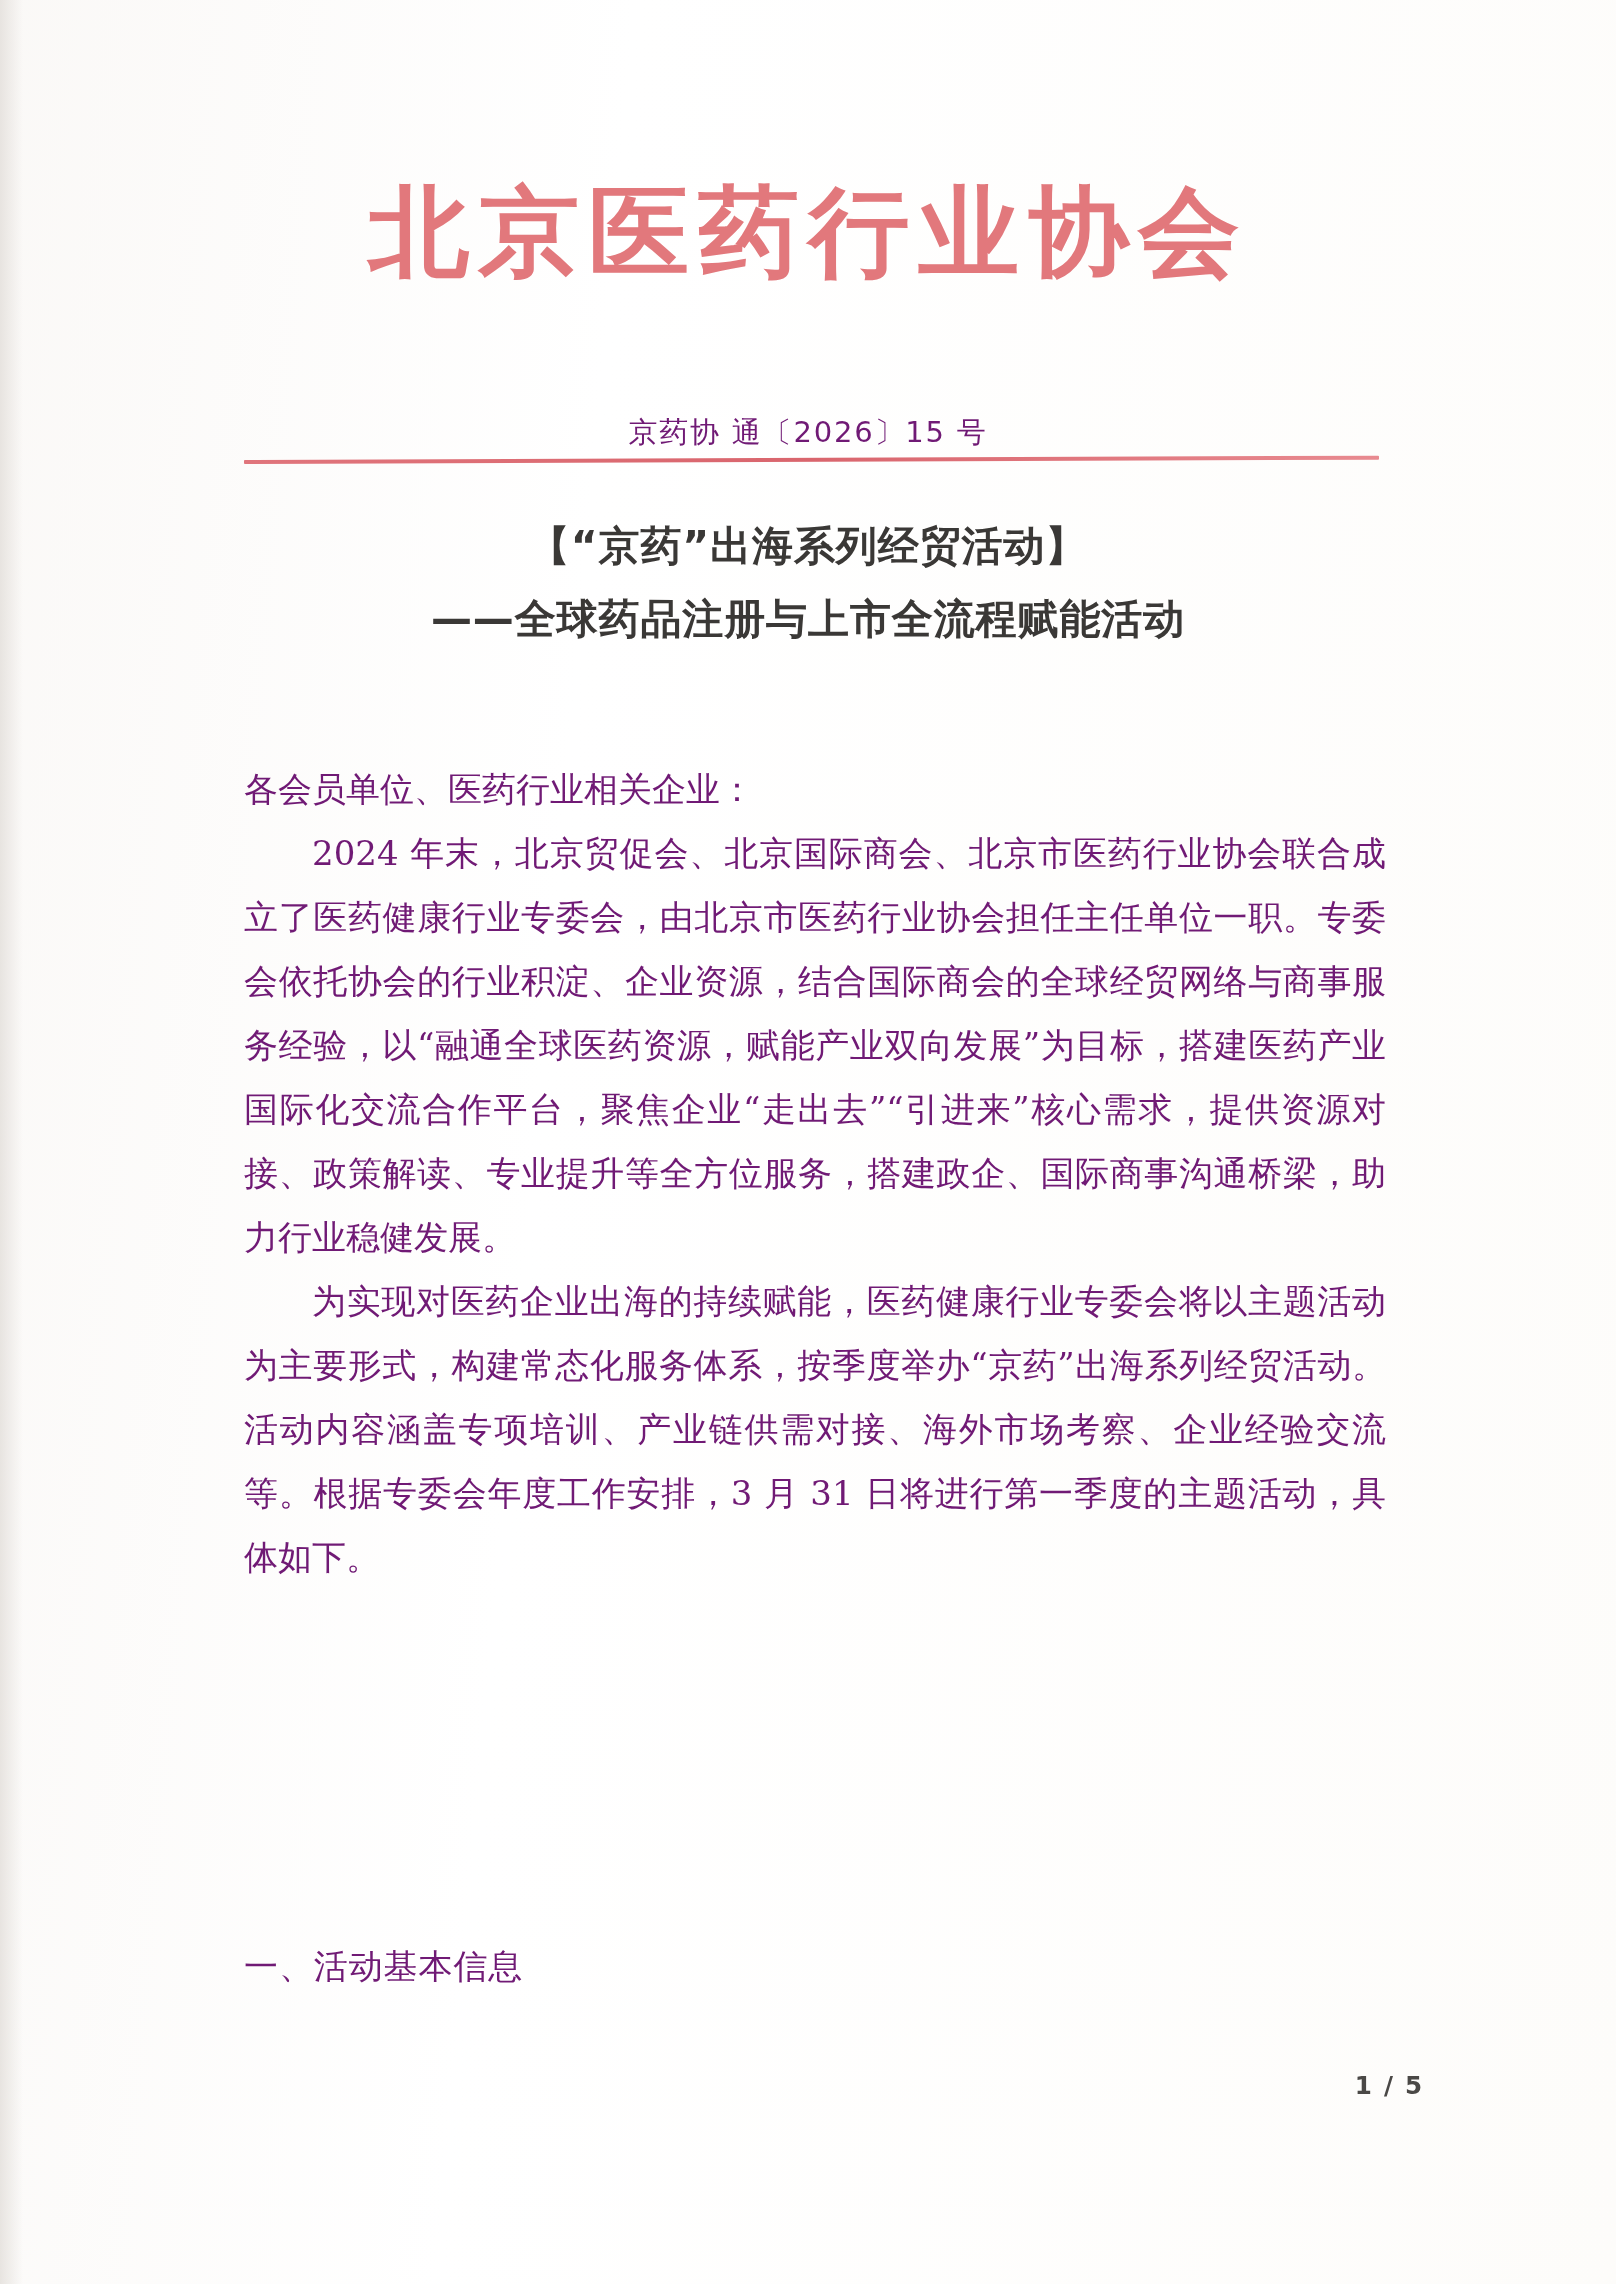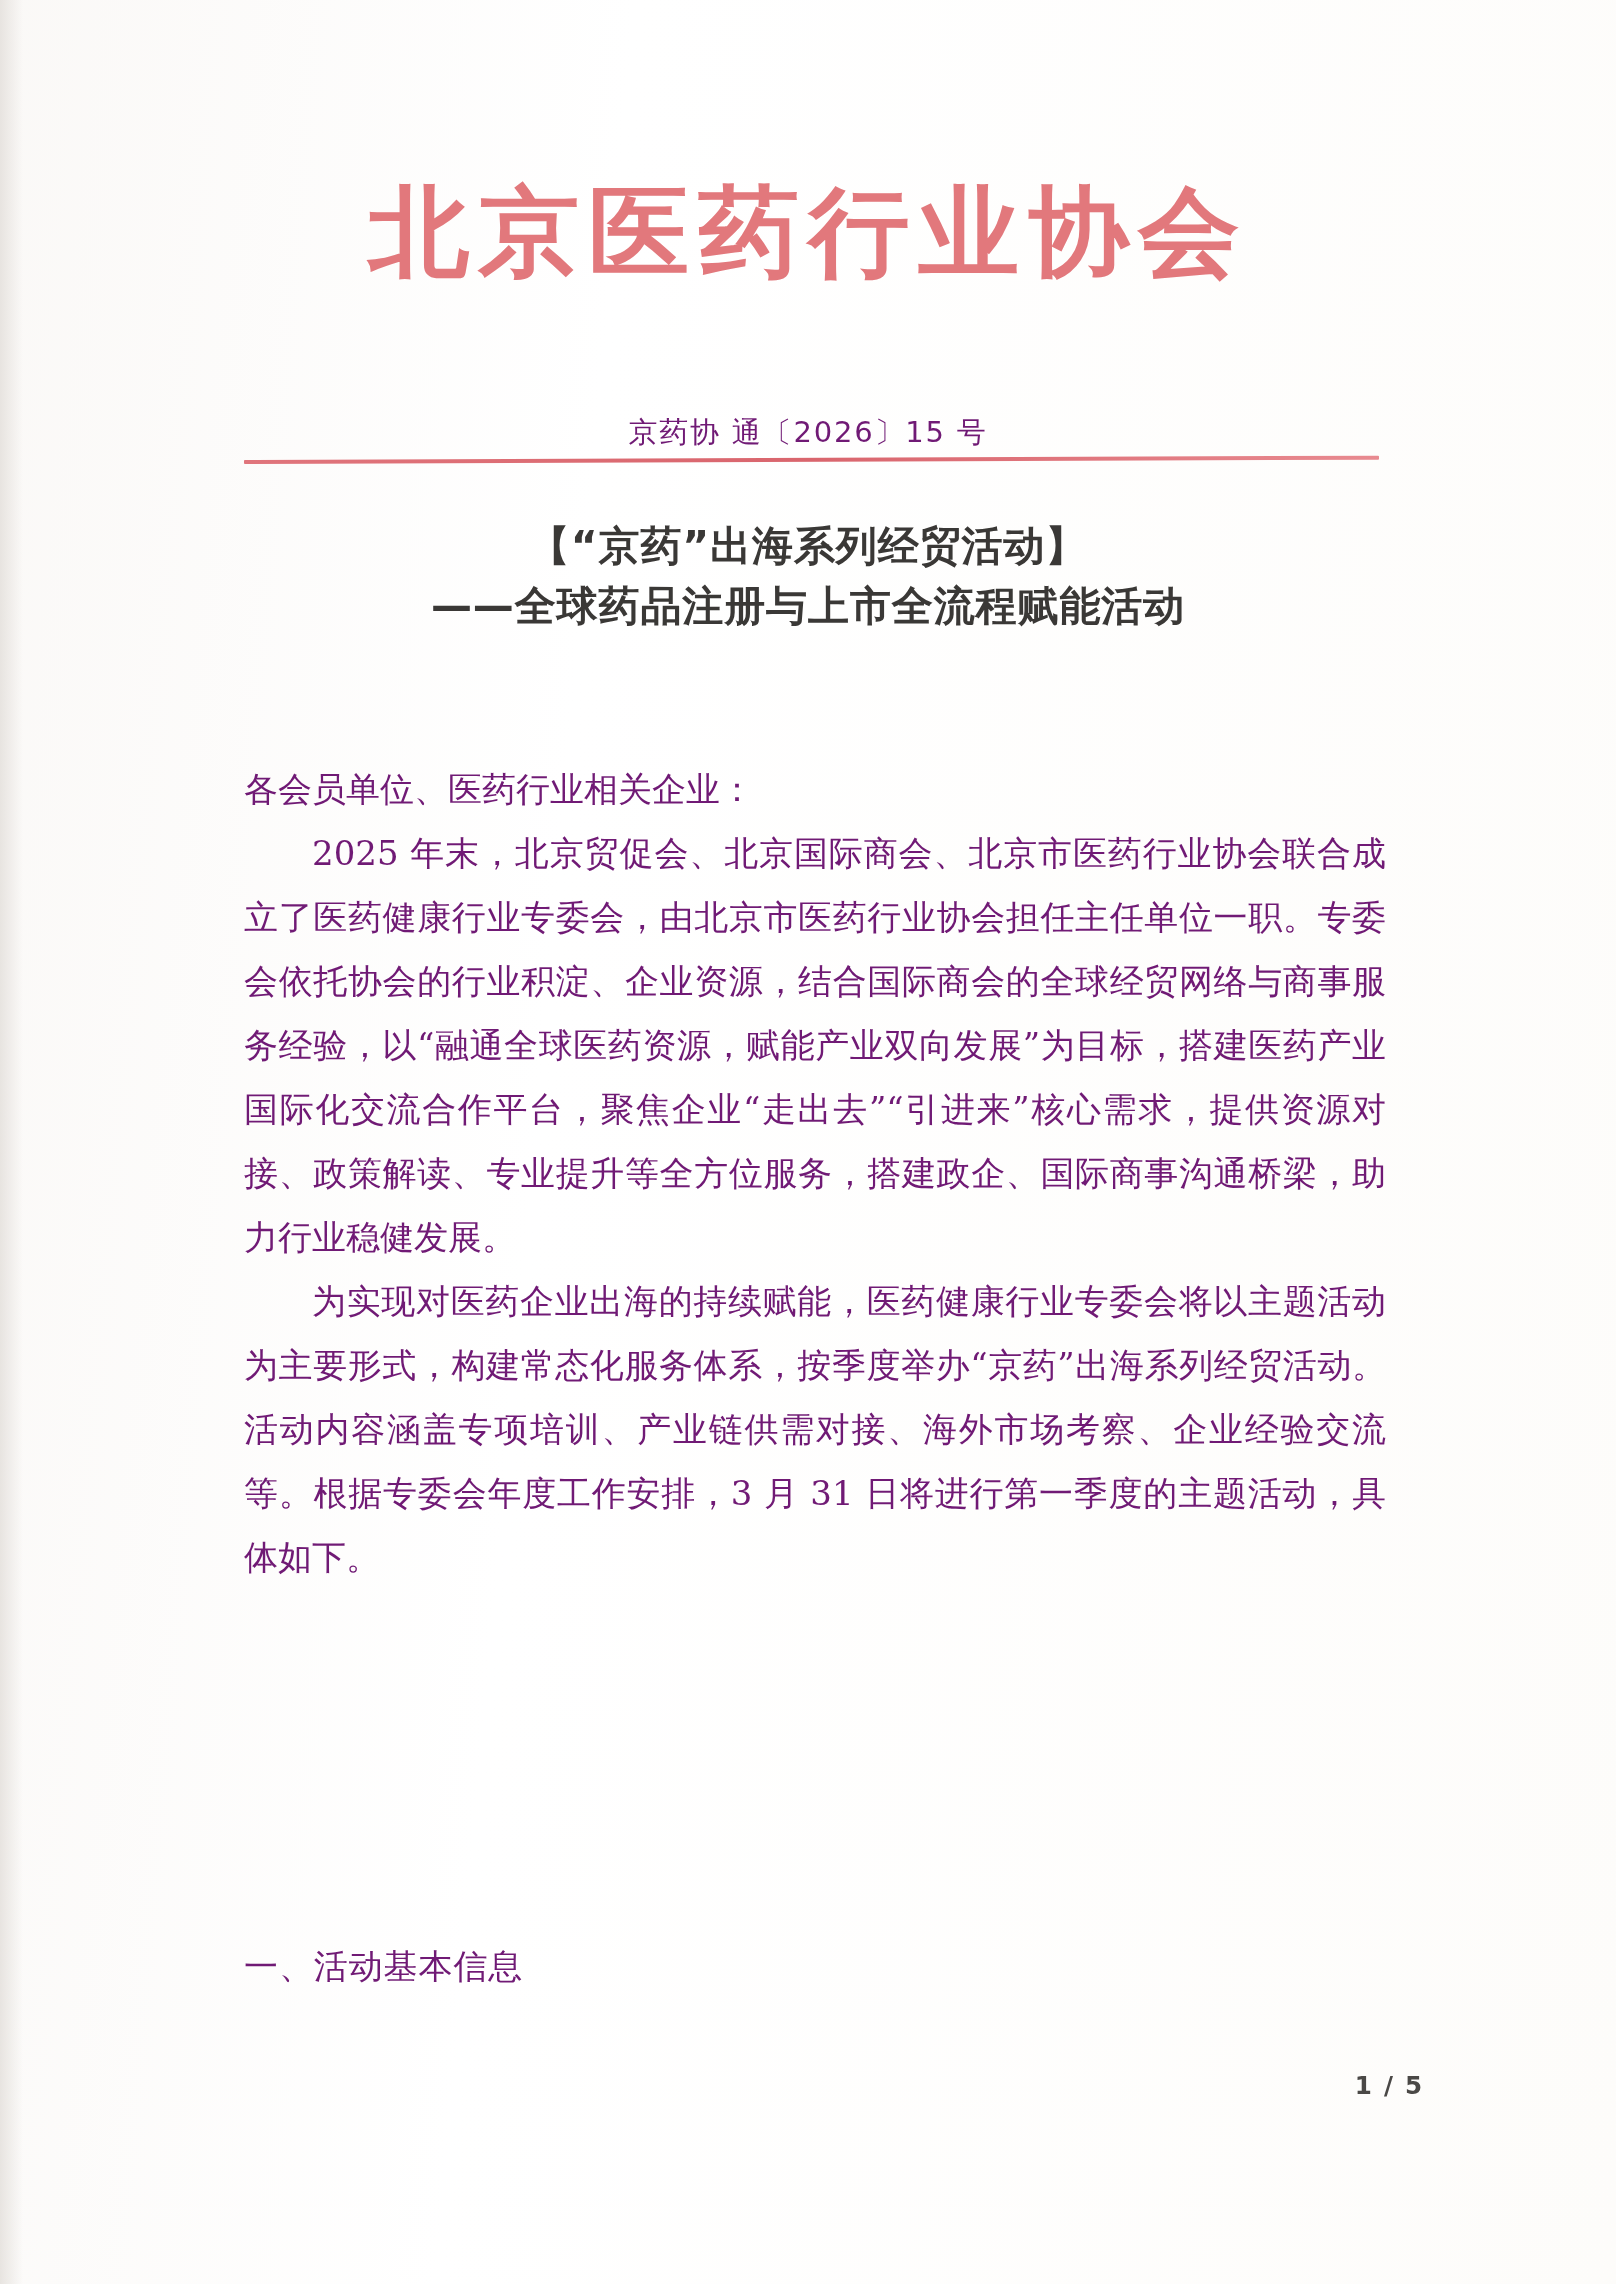--- a/index.html
+++ b/index.html
@@ -87,21 +87,21 @@
   .title-line {
     font-family: "DejaVu Sans", "Liberation Sans", sans-serif;
     font-weight: bold;
     font-size: 41px;
     color: #3a3836;
     letter-spacing: 0.9px;
     line-height: 1.42;
     white-space: nowrap;
   }
   .title-line.sub {
-    margin-top: 2px;
+    margin-top: 15px;
   }
 
   
   .body-text {
     position: absolute;
     left: 244px;
     top: 757px;
     width: 1142px;
     color: #701a75;
     font-family: "DejaVu Serif", "Liberation Serif", serif;
@@ -170,21 +170,21 @@
 
     <div class="red-rule"></div>
 
     <div class="title-block">
       <div class="title-line">【“京药”出海系列经贸活动】</div>
       <div class="title-line sub">——全球药品注册与上市全流程赋能活动</div>
     </div>
 
     <div class="body-text">
       <p class="salutation">各会员单位、医药行业相关企业：</p>
-      <p class="indent-2">2025 年末，北京贸促会、北京国际商会、北京市医药行业协会联合成立了医药健康行业专委会，由北京市医药行业协会担任主任单位一职。专委会依托协会的行业积淀、企业资源，结合国际商会的全球经贸网络与商事服务经验，以“融通全球医药资源，赋能产业双向发展”为目标，搭建医药产业国际化交流合作平台，聚焦企业“走出去”“引进来”核心需求，提供资源对接、政策解读、专业提升等全方位服务，搭建政企、国际商事沟通桥梁，助力行业稳健发展。</p>
+      <p class="indent-2">2024 年末，北京贸促会、北京国际商会、北京市医药行业协会联合成立了医药健康行业专委会，由北京市医药行业协会担任主任单位一职。专委会依托协会的行业积淀、企业资源，结合国际商会的全球经贸网络与商事服务经验，以“融通全球医药资源，赋能产业双向发展”为目标，搭建医药产业国际化交流合作平台，聚焦企业“走出去”“引进来”核心需求，提供资源对接、政策解读、专业提升等全方位服务，搭建政企、国际商事沟通桥梁，助力行业稳健发展。</p>
       <p class="indent-2">为实现对医药企业出海的持续赋能，医药健康行业专委会将以主题活动为主要形式，构建常态化服务体系，按季度举办“京药”出海系列经贸活动。活动内容涵盖专项培训、产业链供需对接、海外市场考察、企业经验交流等。根据专委会年度工作安排，3 月 31 日将进行第一季度的主题活动，具体如下。</p>
     </div>
 
     <div class="section-heading">一、活动基本信息</div>
 
     <div class="page-number">1 / 5</div>
 
   </div>
 </div>
 

